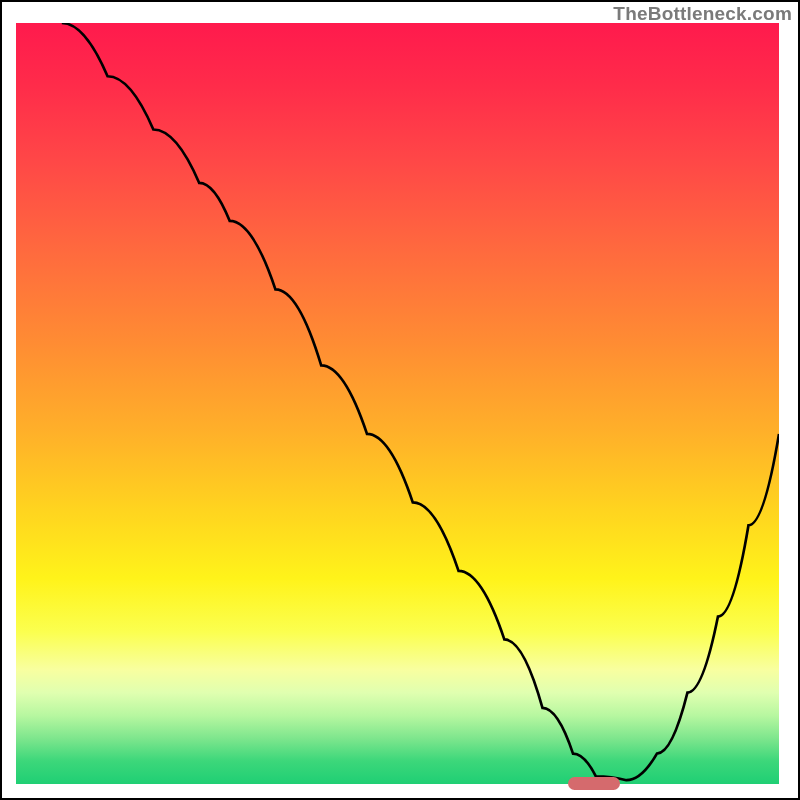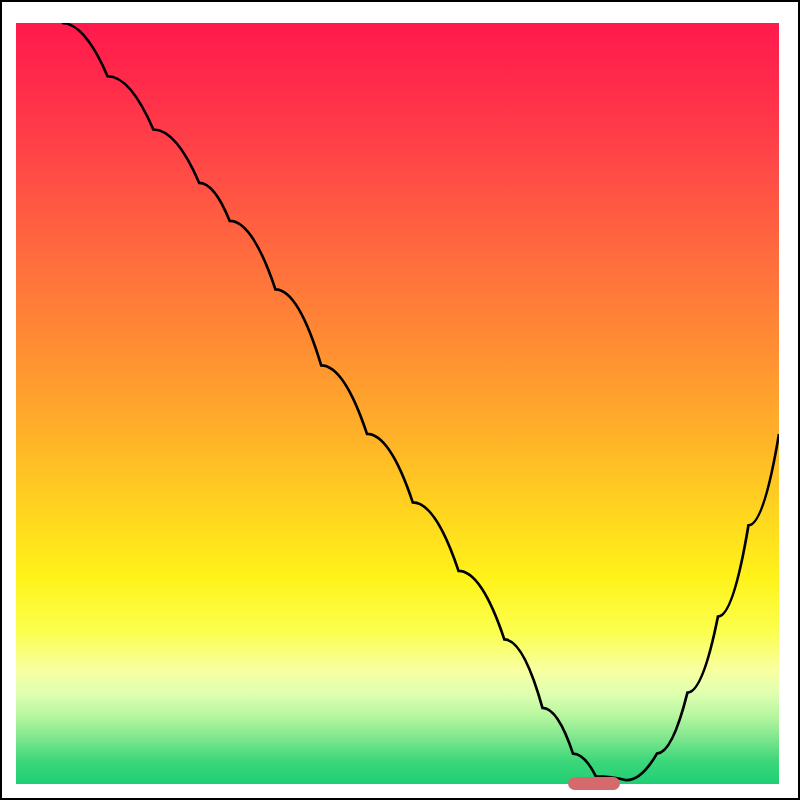--- a/index.html
+++ b/index.html
@@ -66,20 +66,21 @@
     color: #7a7a7a;
     font-weight: 700;
     letter-spacing: 0.2px;
   }
 </style>
 </head>
 <body>
 
 <div class="frame">
 
+  <div class="attribution" style="font-size: 19px;">TheBottleneck.com</div>
 
   <div class="plot-area">
     <div class="gradient"></div>
 
     <svg class="curve" viewBox="0 0 100 100" preserveAspectRatio="none">
       <path id="curve-path" fill="none" stroke-width="0.35" stroke="#000000" d="M 6.00 0.00 Q 9.00 0.00 12.00 7.00 Q 15.00 7.00 18.00 14.00 Q 21.00 14.00 24.00 21.00 Q 26.00 21.00 28.00 26.00 Q 31.00 26.00 34.00 35.00 Q 37.00 35.00 40.00 45.00 Q 43.00 45.00 46.00 54.00 Q 49.00 54.00 52.00 63.00 Q 55.00 63.00 58.00 72.00 Q 61.00 72.00 64.00 81.00 Q 66.50 81.00 69.00 90.00 Q 71.00 90.00 73.00 96.00 Q 74.50 96.00 76.00 99.00 Q 78.00 99.00 80.00 99.50 Q 82.00 99.50 84.00 96.00 Q 86.00 96.00 88.00 88.00 Q 90.00 88.00 92.00 78.00 Q 94.00 78.00 96.00 66.00 Q 98.00 66.00 100.00 54.00"></path>
     </svg>
 
     <div class="marker" id="marker" style="left: 72.4%; width: 6.8%; bottom: -6px; background: rgb(213, 106, 109);"></div>
   </div>

